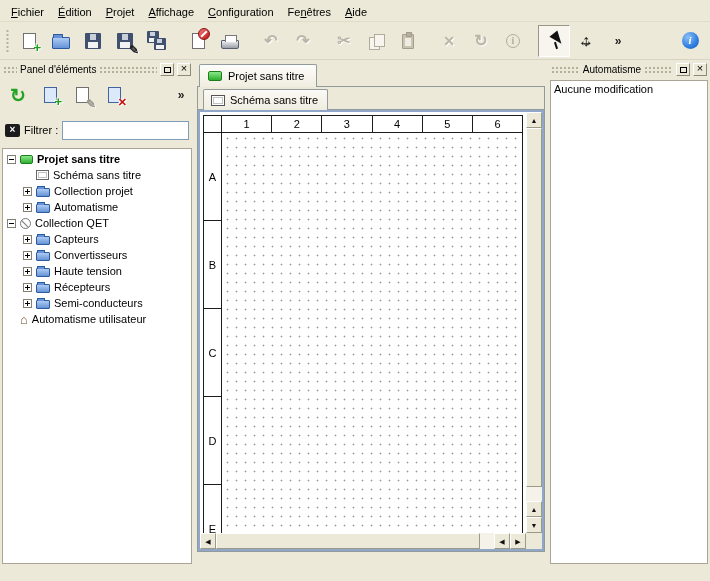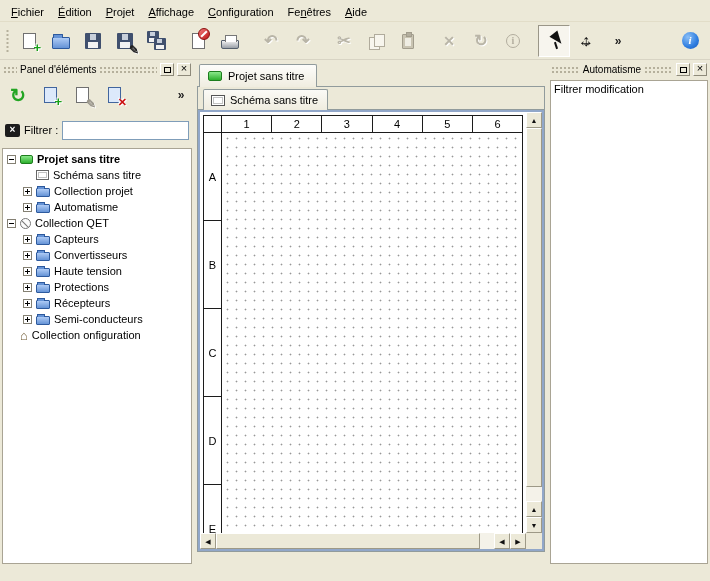--- a/index.html
+++ b/index.html
@@ -386,38 +386,32 @@
         <div class="trow">
           <span class="indent"></span>
             <span class="exp plus"></span>
           <span class="ti ti-folder"></span>
           <span class="tlabel">Haute tension</span>
         </div>
         <div class="trow">
           <span class="indent"></span>
             <span class="exp plus"></span>
           <span class="ti ti-folder"></span>
-          <span class="tlabel">Protections</span>
-        </div>
-        <div class="trow">
-          <span class="indent"></span>
-            <span class="exp plus"></span>
-          <span class="ti ti-folder"></span>
           <span class="tlabel">Récepteurs</span>
         </div>
         <div class="trow">
           <span class="indent"></span>
             <span class="exp plus"></span>
           <span class="ti ti-folder"></span>
           <span class="tlabel">Semi-conducteurs</span>
         </div>
         <div class="trow">
           <span class="exp-spacer"></span>
           <span class="ti ti-home">⌂</span>
-          <span class="tlabel">Collection onfiguration</span>
+          <span class="tlabel">Automatisme utilisateur</span>
         </div>
       </div>
     </div>
 
     <div class="vsplit"></div>
 
     <div class="center">
       <div class="proj-tabbar">
         <div class="proj-tab">
           <span class="tab-ti-project"></span>
@@ -480,18 +474,18 @@
         <span class="dock-title">Automatisme</span>
         <span class="grip"></span>
         <span class="dockbtn">
             <span class="float-glyph"></span>
           </span>
         <span class="dockbtn">
             <span class="close-glyph">×</span>
           </span>
       </div>
       <div class="undo-list">
-        <div>Filtrer modification</div>
+        <div>Aucune modification</div>
       </div>
     </div>
 
   </div>
 </div>
 
 </body></html>

